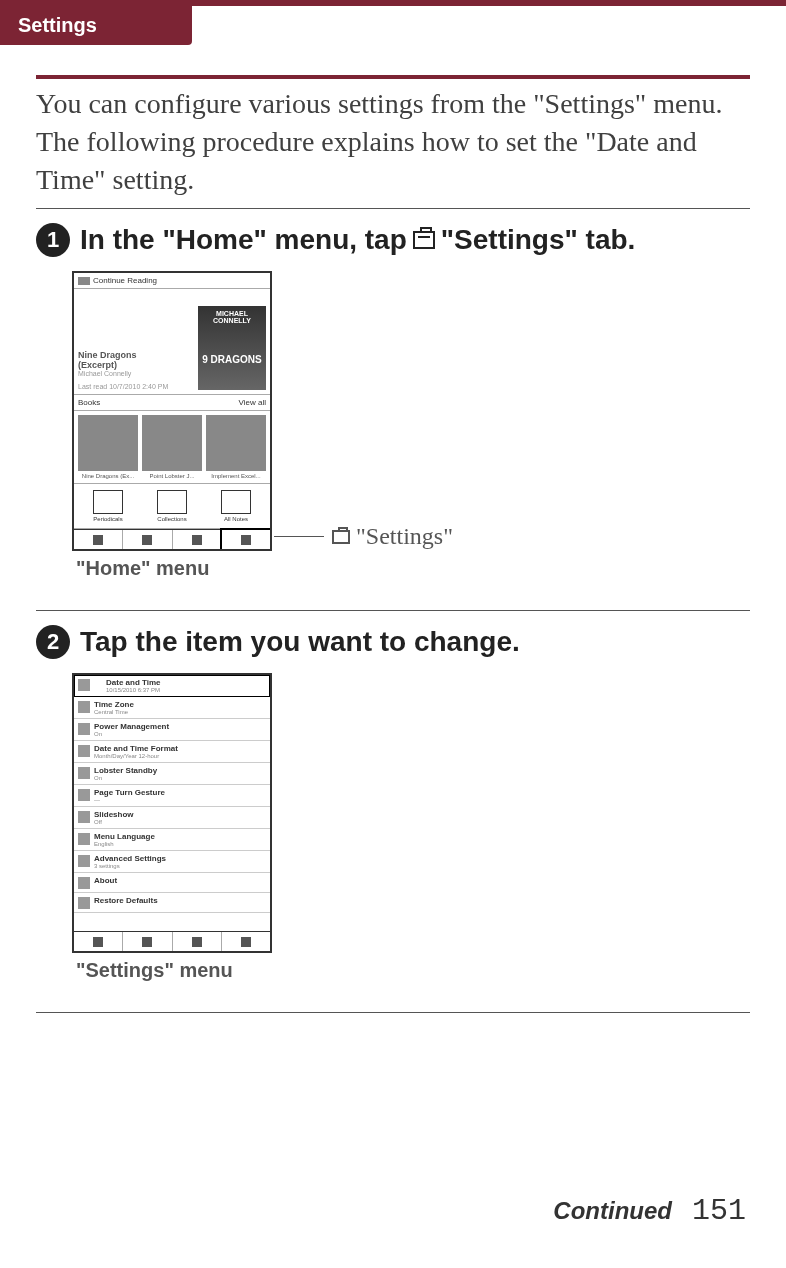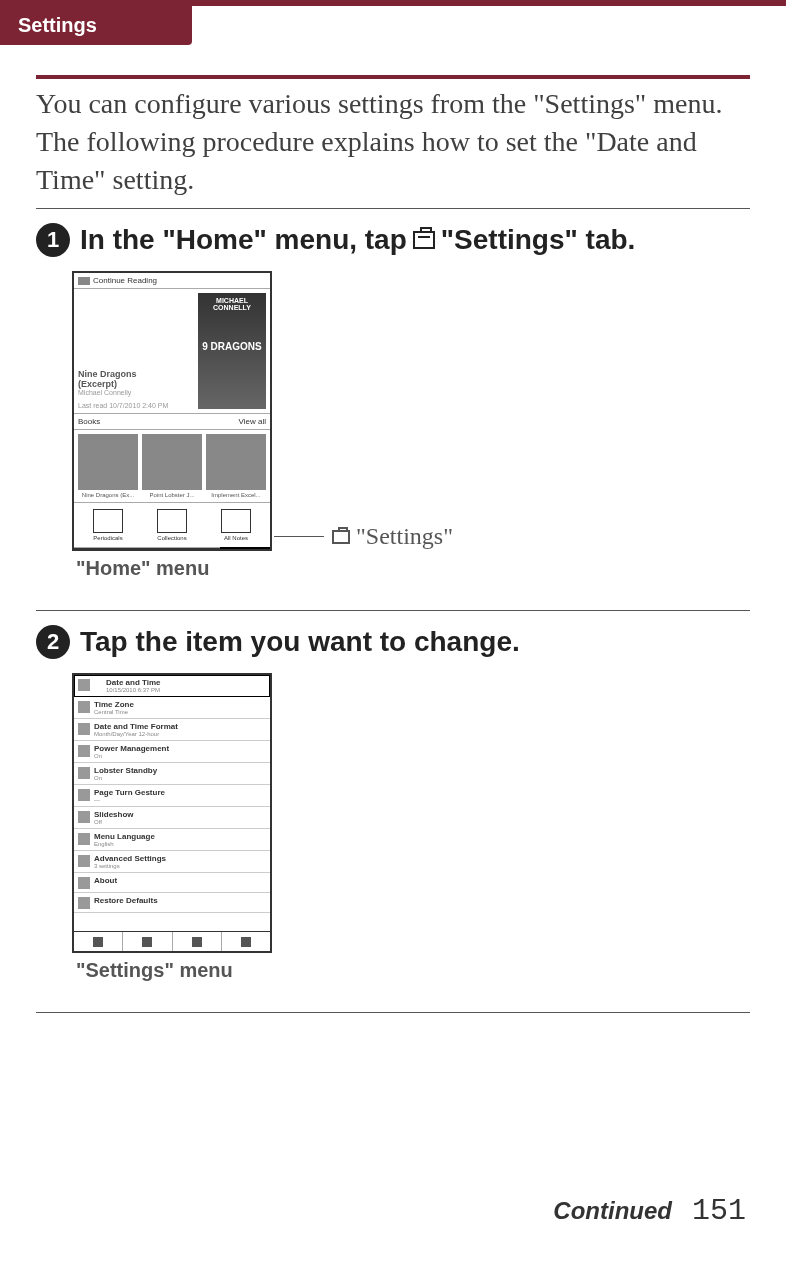--- a/index.html
+++ b/index.html
@@ -134,21 +134,21 @@
     gap: 4px;
     padding: 4px;
     align-items: flex-end;
   }
   .home-left {
     flex: 1;
   }
   .home-left .book-title { font-weight: bold; font-size: 9px; color: #555;}
   .home-left .sub { color: #999; font-size: 7px; }
   .home-cover {
-    width: 68px; height: 116px;
+    width: 68px; height: 84px;
     background: linear-gradient(#333,#666);
     color: #fff;
     font-size: 7px;
     text-align: center;
     padding: 4px 2px;
     font-weight: bold;
   }
   .books-bar {
     border-top: 1px solid #aaa;
     border-bottom: 1px solid #aaa;
@@ -418,29 +418,29 @@
             <div class="srow">
               <div class="sicon"></div>
               <div class="stext">
                 <div class="stitle">Time Zone</div>
                 <div class="ssub">Central Time</div>
               </div>
             </div>
             <div class="srow">
               <div class="sicon"></div>
               <div class="stext">
+                <div class="stitle">Power Management</div>
+                <div class="ssub">On</div>
+              </div>
+            </div>
+            <div class="srow">
+              <div class="sicon"></div>
+              <div class="stext">
                 <div class="stitle">Date and Time Format</div>
                 <div class="ssub">Month/Day/Year 12-hour</div>
-              </div>
-            </div>
-            <div class="srow">
-              <div class="sicon"></div>
-              <div class="stext">
-                <div class="stitle">Power Management</div>
-                <div class="ssub">On</div>
               </div>
             </div>
             <div class="srow">
               <div class="sicon"></div>
               <div class="stext">
                 <div class="stitle">Lobster Standby</div>
                 <div class="ssub">On</div>
               </div>
             </div>
             <div class="srow">

